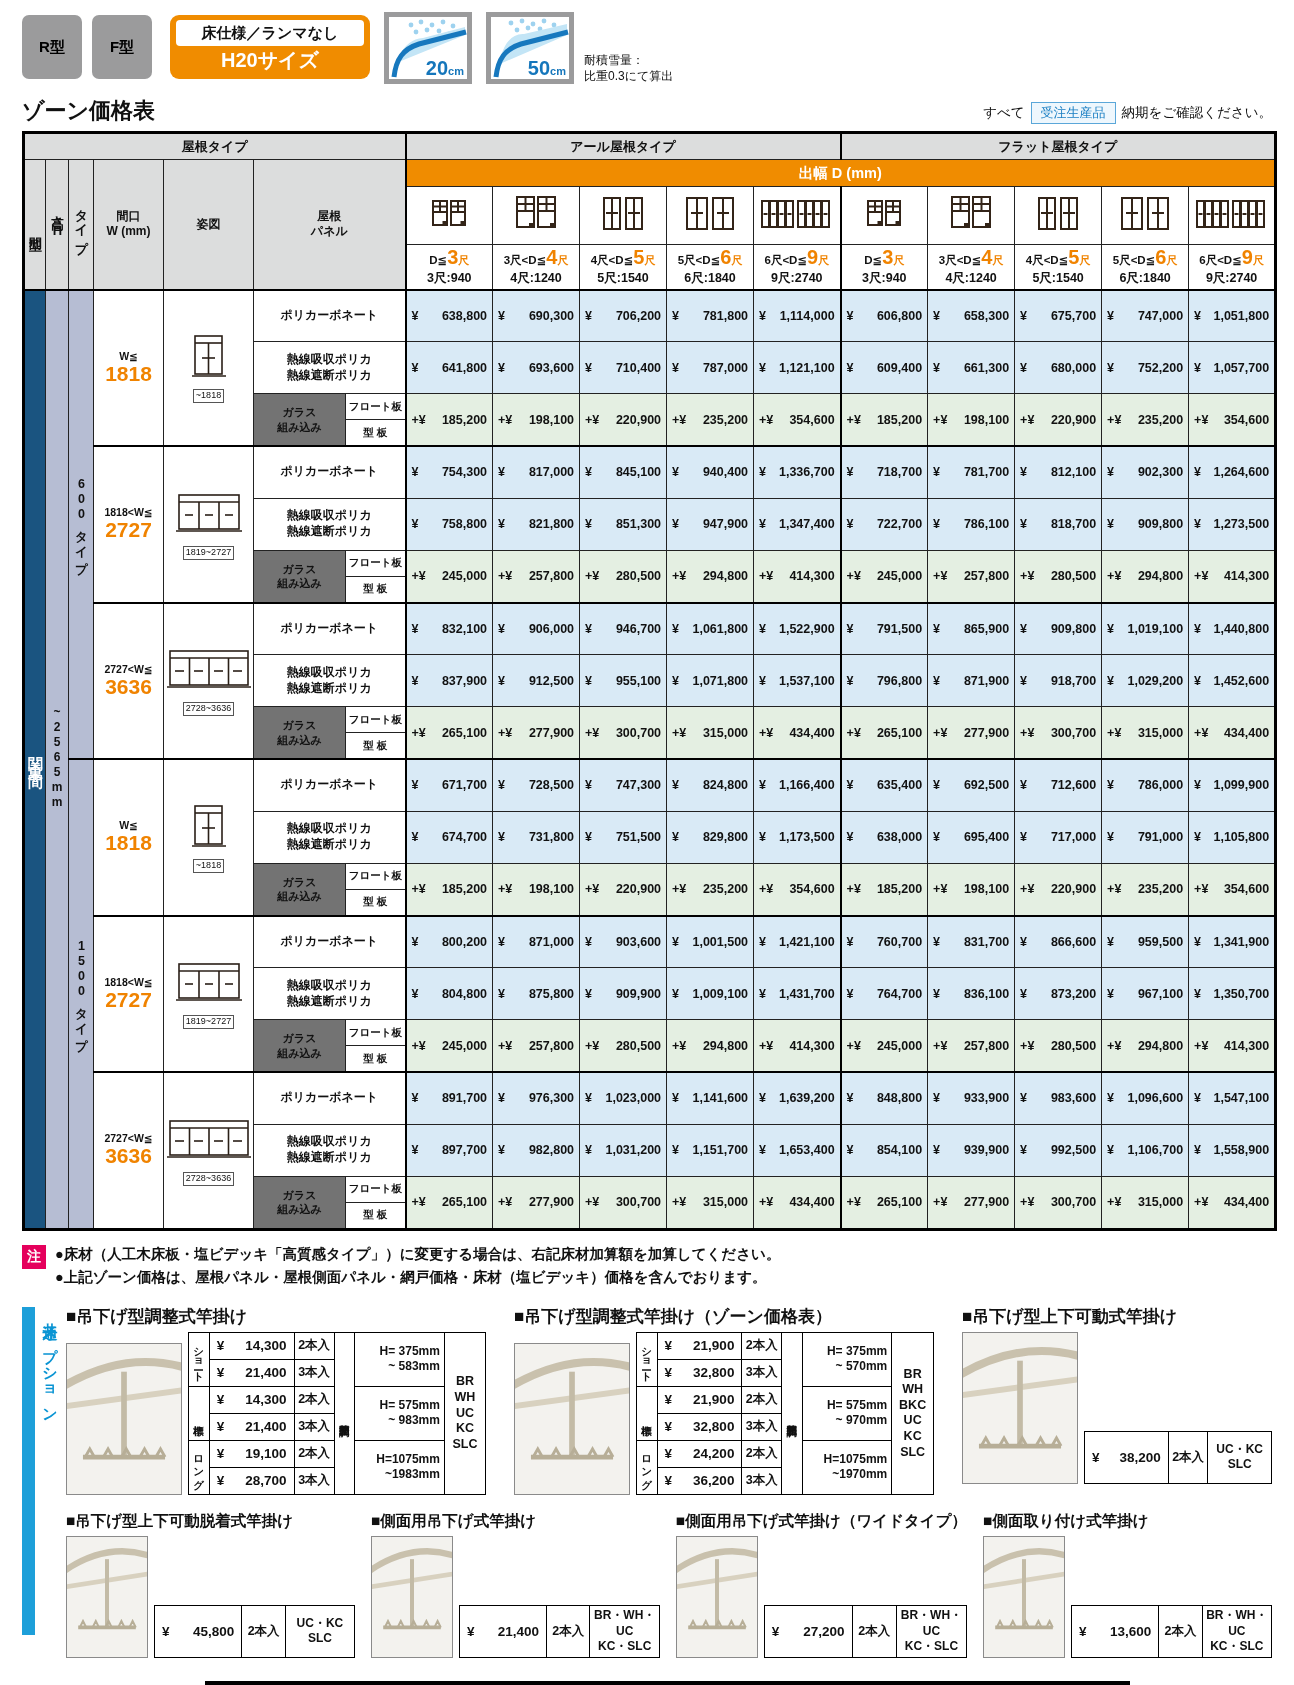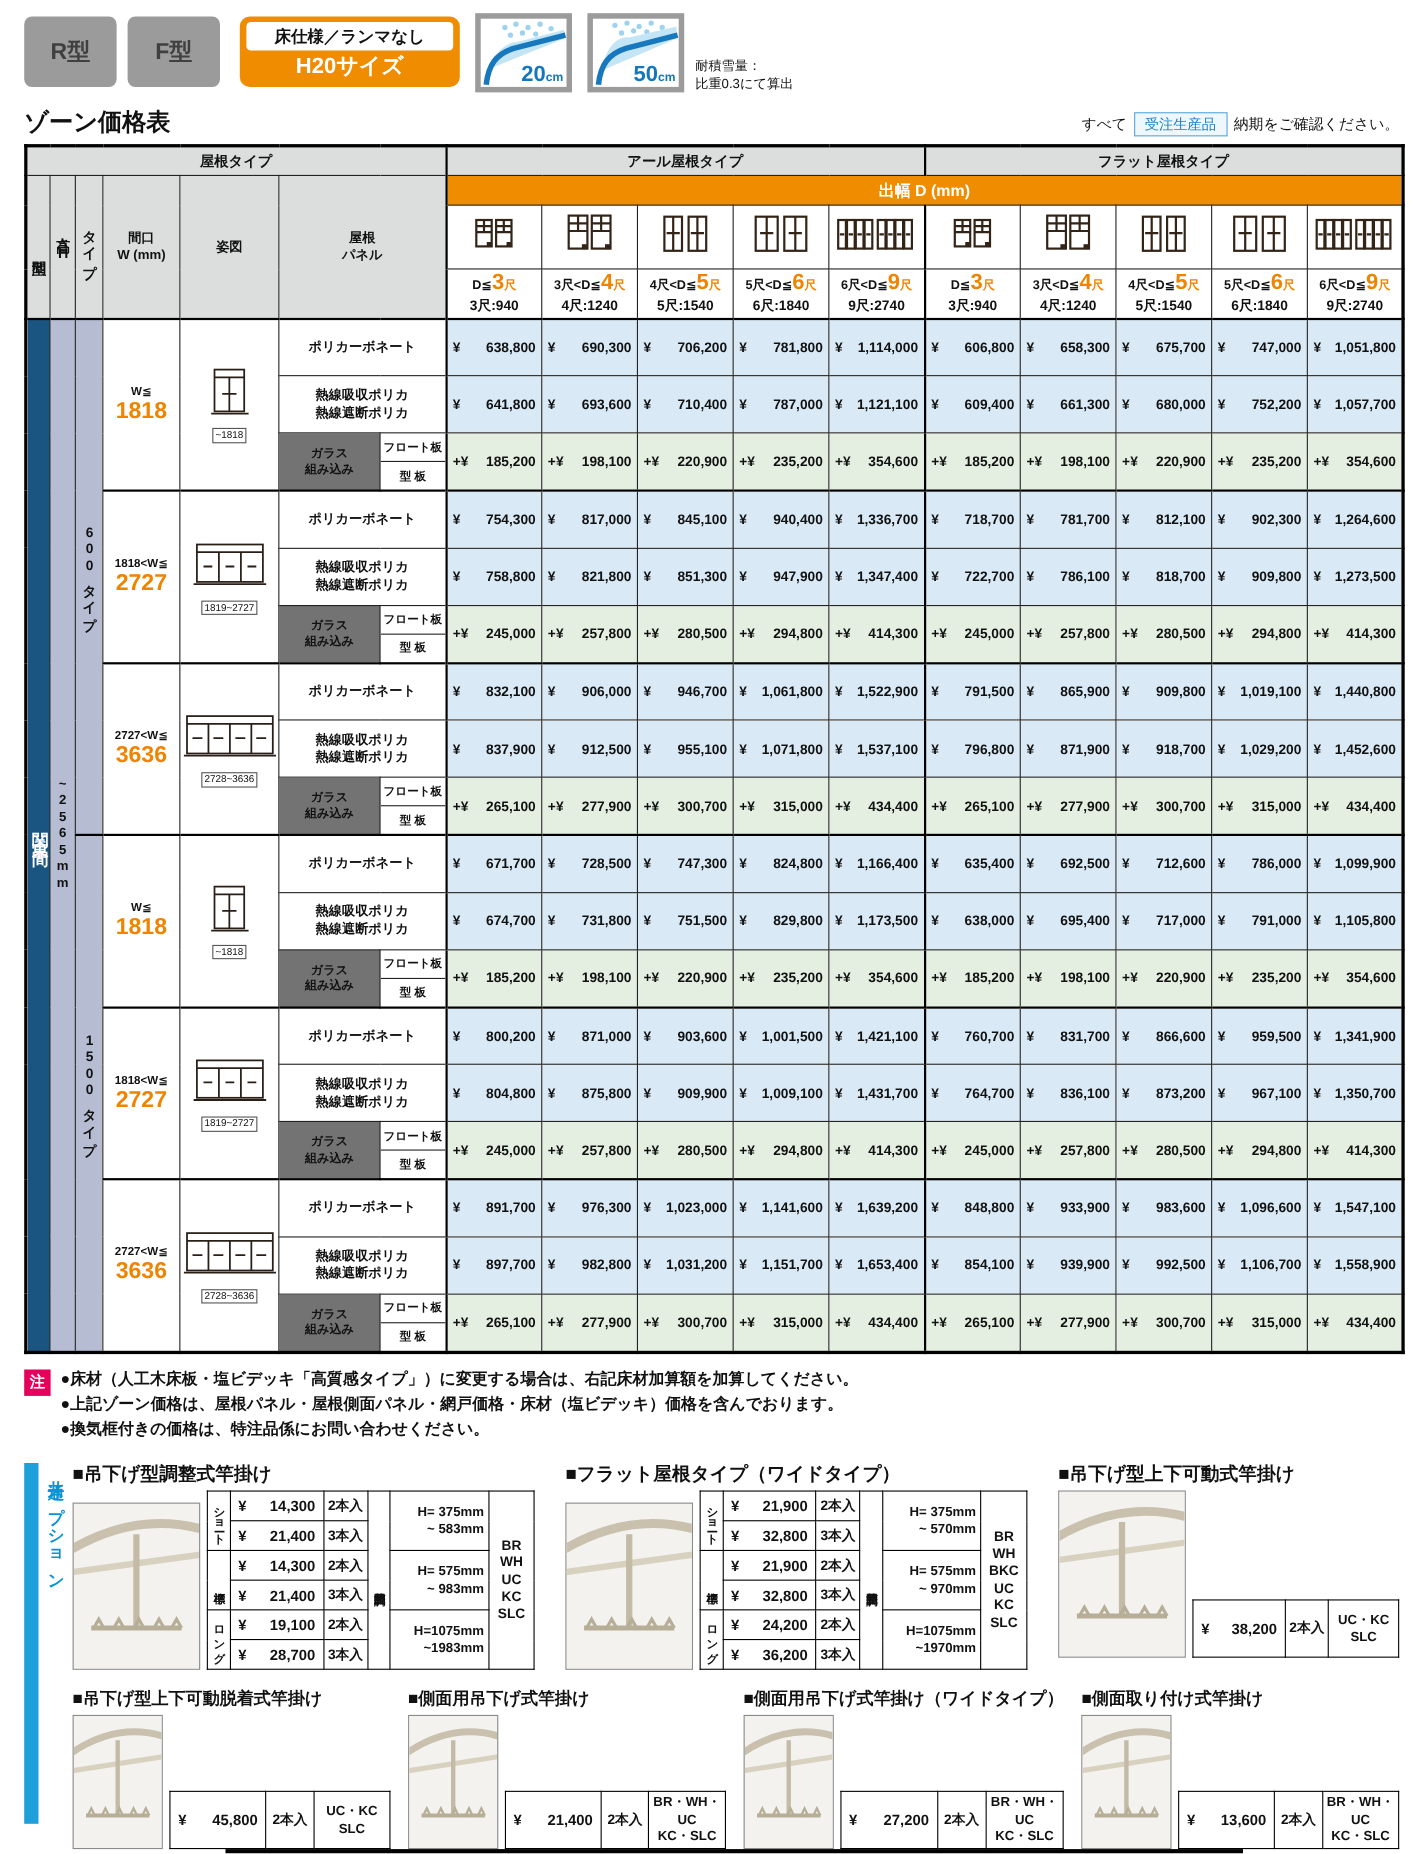--- a/index.html
+++ b/index.html
@@ -1,21 +1,21 @@
 <!DOCTYPE html>
 <html><head>
 <meta charset="utf-8">
 <style>
   html,body{margin:0;padding:0;background:#fff;}
   body{width:1294px;height:1685px;position:relative;font-family:"Liberation Sans","DejaVu Sans",sans-serif;color:#111;}
   .page{padding:12px 22px 0 22px;box-sizing:border-box;}
 
   
   .badges{display:flex;align-items:flex-start;height:82px;}
-  .tbadge{width:84px;height:64px;background:#9b9b9c;border-radius:7px;color:#404040;font-weight:bold;font-size:21px;display:flex;align-items:center;justify-content:center;margin-top:3px;margin-right:10px;}
+  .tbadge{width:60px;height:64px;background:#9b9b9c;border-radius:7px;color:#000000;font-weight:bold;font-size:15px;display:flex;align-items:center;justify-content:center;margin-top:3px;margin-right:10px;}
   .obadge{width:200px;height:64px;background:#f08c00;border-radius:9px;margin:3px 0 0 8px;display:flex;flex-direction:column;align-items:center;padding:5px 6px;box-sizing:border-box;}
   .obadge .w{background:#fff;border-radius:4px;width:100%;height:26px;display:flex;align-items:center;justify-content:center;font-weight:bold;font-size:15px;color:#111;}
   .obadge .h{color:#fff;font-weight:bold;font-size:20px;line-height:28px;}
   .snow{width:88px;height:72px;border:5px solid #9b9b9c;background:#fff;position:relative;margin-left:14px;margin-top:0;box-sizing:border-box;flex:none;}
   .snow svg{position:absolute;left:0;top:0;}
   .snow .n{position:absolute;right:3px;bottom:1px;color:#1576bb;font-weight:bold;font-size:20px;line-height:1;}
   .snow .n i{font-style:normal;font-size:11px;}
   .snowNote{font-size:12px;line-height:1.35;margin-left:10px;align-self:flex-end;padding-bottom:10px;}
 
   
@@ -1674,21 +1674,20 @@
           </td>
         </tr>
       </tbody>
   </table>
 
   <div class="notes">
     <div class="noteBadge">注</div>
     <div class="noteList">
       <div>●床材（人工木床板・塩ビデッキ「高質感タイプ」）に変更する場合は、右記床材加算額を加算してください。</div>
       <div>●上記ゾーン価格は、屋根パネル・屋根側面パネル・網戸価格・床材（塩ビデッキ）価格を含んでおります。</div>
-      <div>●換気框付きの価格は、特注品係にお問い合わせください。</div>
     </div>
   </div>
 
   <div class="optwrap">
     <div class="optbar"></div>
     <div class="optlabel">共通オプション</div>
     <div class="optmain">
       <div class="optRow1" id="optRow1">
           <div>
             <div class="optTitle">■吊下げ型調整式竿掛け</div>
@@ -1778,21 +1777,21 @@
                         <span>28,700</span>
                       </div>
                     </td>
                     <td class="aqty">3本入</td>
                   </tr>
                 </tbody>
               </table>
             </div>
           </div>
           <div>
-            <div class="optTitle">■フラット屋根タイプ（ワイドタイプ）</div>
+            <div class="optTitle">■吊下げ型調整式竿掛け（ゾーン価格表）</div>
             <div class="optBody">
               <div class="photo ph1"><svg width="100%" height="100%" viewBox="0 0 100 130" preserveAspectRatio="none">
                   <rect width="100" height="130" fill="#f3f2ee"></rect>
                   <path d="M-2,36 Q50,6 102,20" stroke="#c9c1ad" stroke-width="7" fill="none"></path>
                   <path d="M-2,54 L102,40" stroke="#d8d1bf" stroke-width="5" fill="none"></path>
                   <line x1="50" y1="24" x2="50" y2="98" stroke="#c3bba6" stroke-width="5"></line>
                   <line x1="14" y1="98" x2="86" y2="98" stroke="#b7ae97" stroke-width="4"></line>
                   <path d="M16,98 l4,-7 l4,7 M32,98 l4,-7 l4,7 M48,98 l4,-7 l4,7 M64,98 l4,-7 l4,7 M78,98 l4,-7 l4,7" stroke="#b7ae97" stroke-width="2.5" fill="none"></path>
                 </svg></div>
               <table class="adj">

